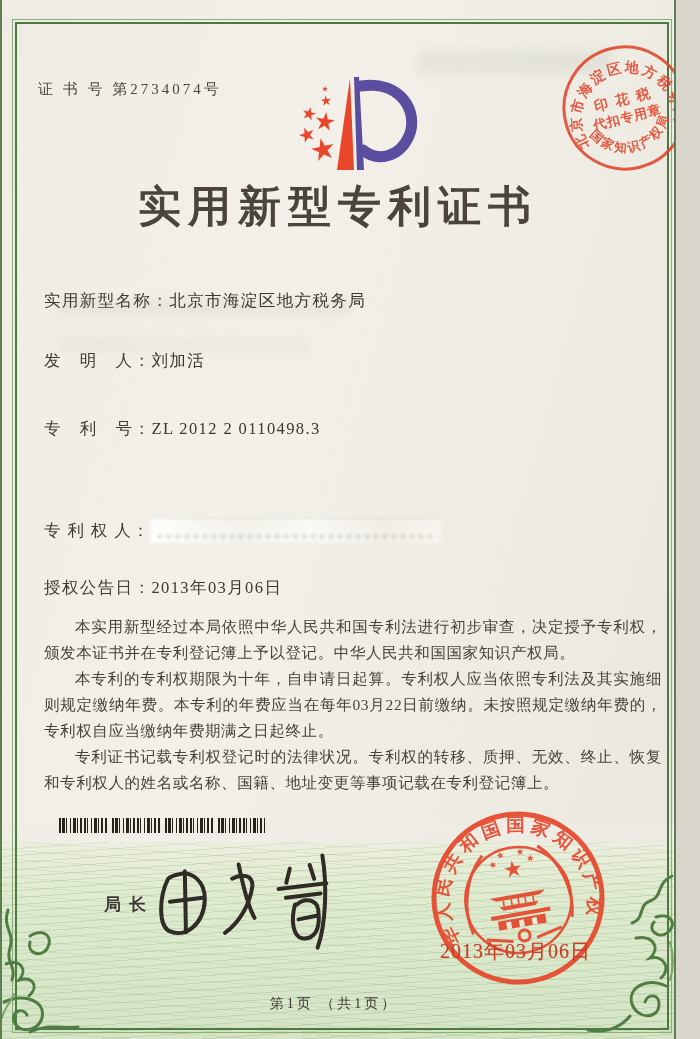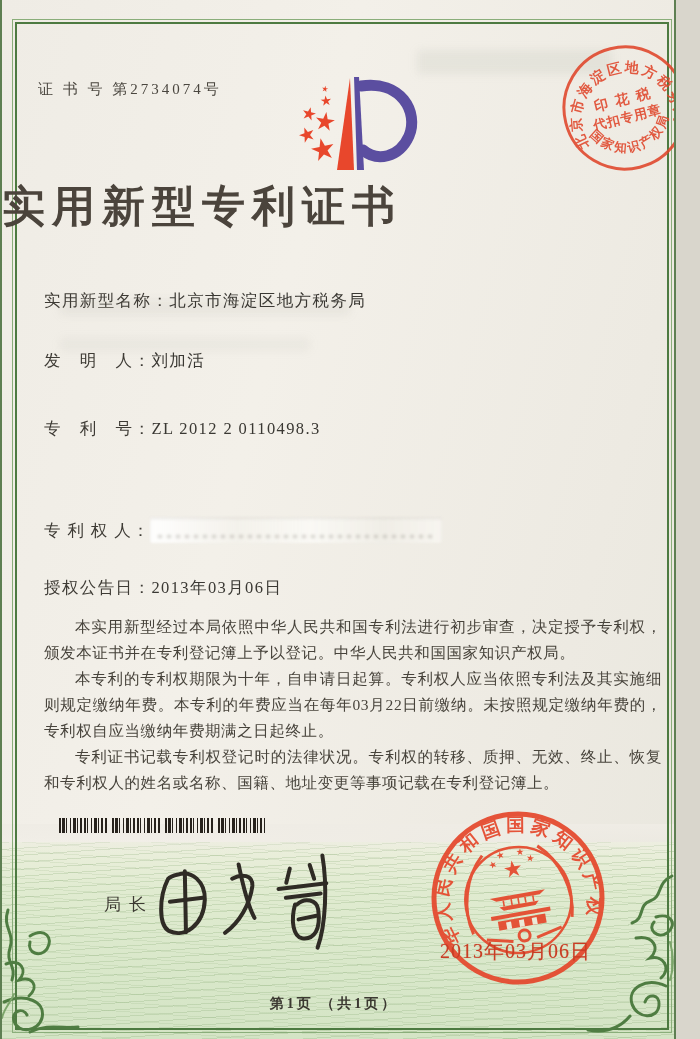--- a/index.html
+++ b/index.html
@@ -27,21 +27,21 @@
       repeating-linear-gradient(184deg,rgba(108,150,88,.12) 0 1px,transparent 1px 9px);
   }
   .green-band::after{
     content:"";position:absolute;left:0;right:0;top:-18px;height:30px;
     background:linear-gradient(180deg,#efece5 0%,rgba(239,236,229,0) 100%);
   }
   .ghost{position:absolute;border-radius:4px;filter:blur(4px);z-index:2;}
 
   .cert-number{position:absolute;left:36px;top:80px;font-size:15px;letter-spacing:3px;color:#4a463f;z-index:5;}
 
-  .title{position:absolute;left:0;right:0;top:178px;text-align:left;font-size:43px;
+  .title{position:absolute;left:0;right:0;top:178px;text-align:center;font-size:43px;
     font-weight:600;letter-spacing:7px;color:#4b443c;z-index:5;font-family:Liberation Serif, serif;}
 
   .field-row{position:absolute;left:42px;font-size:16.5px;letter-spacing:1.4px;color:#3e3b35;z-index:5;white-space:nowrap;}
   .field-row .lbl{color:#3e3b35;}
   .field-row .val{color:#3a3833;}
   .redaction{
     display:inline-block;vertical-align:middle;width:292px;height:26px;margin-top:-4px;
     background:linear-gradient(90deg,rgba(255,255,255,.92) 0%,rgba(244,242,236,.75) 30%,rgba(250,249,245,.95) 55%,rgba(240,238,231,.7) 80%,rgba(248,246,241,.9) 100%);
     box-shadow:0 2px 3px rgba(200,196,186,.35) inset;
     filter:blur(1px);border-radius:2px;position:relative;
@@ -51,31 +51,31 @@
 
   .paragraphs{position:absolute;left:42px;top:614px;width:618px;z-index:5;
     font-size:15.5px;line-height:26px;color:#47433b;text-align:justify;letter-spacing:.6px;}
   .paragraphs p{margin:0;text-indent:2em;}
 
   .barcode{position:absolute;left:57px;top:818px;width:206px;height:15px;z-index:5;
     background:
       repeating-linear-gradient(90deg,#27221c 0 1.6px,transparent 1.6px 3.4px,#27221c 3.4px 6px,transparent 6px 7.2px,#27221c 7.2px 8px,transparent 8px 10.6px);
   }
 
-  .director{position:absolute;left:102px;top:893px;font-size:17px;letter-spacing:8px;color:#3d3a33;z-index:5;}
+  .director{position:absolute;left:102px;top:893px;font-size:17px;letter-spacing:8px;color:#3d3a33;z-index:5;font-weight:bold;}
   .signature{position:absolute;left:143px;top:846px;z-index:5;transform:rotate(-2deg);}
   .sig-name-sr{position:absolute;opacity:0;pointer-events:none;}
 
   .tax-stamp{position:absolute;left:556px;top:41px;z-index:6;opacity:.88;}
   .official-seal{position:absolute;left:426px;top:808px;z-index:6;opacity:.92;}
   .issue-date{position:absolute;left:438px;top:938px;z-index:7;font-size:20px;letter-spacing:1px;
     color:#c93d24;text-shadow:0 0 1px rgba(201,61,36,.4);z-index:7;}
 
   .footer{position:absolute;left:0;right:8px;top:995px;text-align:center;font-size:14px;
-    letter-spacing:3px;color:#3b3831;z-index:5;font-weight:bold;}
+    letter-spacing:3px;color:#3b3831;z-index:5;}
 
   .flourish{position:absolute;z-index:4;}
   .fl-bl{left:-2px;top:908px;}
   .fl-br{right:-2px;top:872px;}
 
   .logo{position:absolute;left:283px;top:74px;z-index:5;}
 </style>
 </head>
 <body>
 

